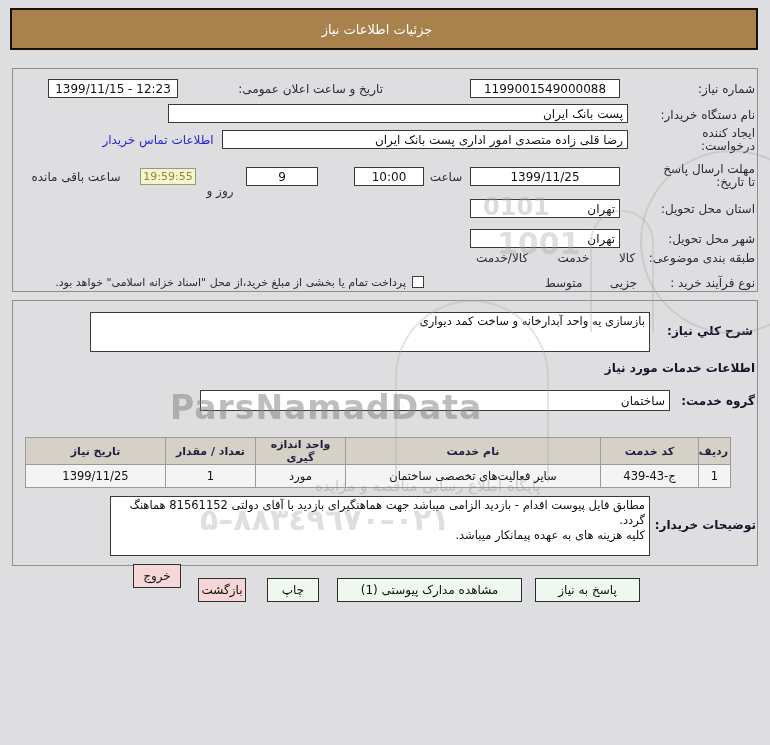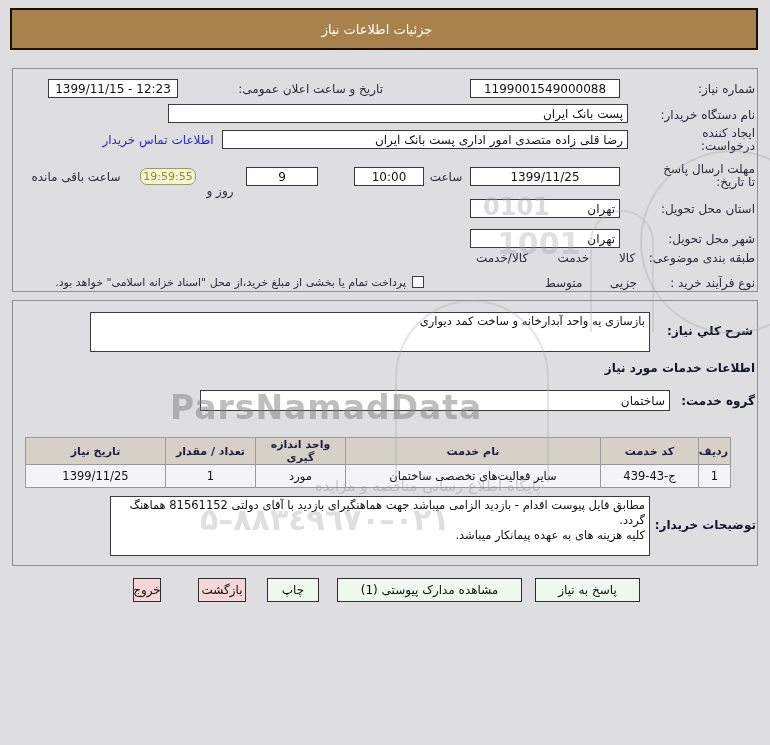--- a/index.html
+++ b/index.html
@@ -61,21 +61,21 @@
   <div class="abs fld start" style="left:222px;top:130px;width:406px;height:19px;">رضا قلی زاده متصدی امور اداری پست بانک ایران</div>
   <div class="abs lbl link" style="left:98px;top:133px;width:120px;text-align:center;">اطلاعات تماس خریدار</div>
 
   <div class="abs lbl wrap" style="left:630px;top:163px;width:125px;text-align:right;">مهلت ارسال پاسخ
 تا تاریخ:</div>
   <div class="abs fld center ltr" style="left:470px;top:167px;width:150px;height:19px;">1399/11/25</div>
   <div class="abs lbl" style="left:426px;top:170px;width:40px;text-align:center;">ساعت</div>
   <div class="abs fld center ltr" style="left:354px;top:167px;width:70px;height:19px;">10:00</div>
   <div class="abs fld center ltr" style="left:246px;top:167px;width:72px;height:19px;">9</div>
   <div class="abs lbl" style="left:197px;top:184px;width:46px;text-align:center;">روز و</div>
-  <div class="abs timer ltr" style="left:140px;top:168px;width:56px;height:17px;border-radius:7px;">19:59:55</div>
+  <div class="abs timer ltr" style="left:140px;top:168px;width:56px;height:17px;">19:59:55</div>
   <div class="abs lbl" style="left:14px;top:170px;width:124px;text-align:center;">ساعت باقی مانده</div>
 
   <div class="abs lbl" style="left:635px;top:202px;width:120px;text-align:right;">استان محل تحویل:</div>
   <div class="abs fld start" style="left:470px;top:199px;width:150px;height:19px;">تهران</div>
 
   <div class="abs lbl" style="left:635px;top:232px;width:120px;text-align:right;">شهر محل تحویل:</div>
   <div class="abs fld start" style="left:470px;top:229px;width:150px;height:19px;">تهران</div>
 
   <div class="abs lbl" style="left:640px;top:251px;width:115px;text-align:right;">طبقه بندی موضوعی:</div>
 
@@ -133,21 +133,21 @@
     </table>
 
   <div class="abs lbl bold" style="left:653px;top:518px;width:103px;text-align:right;">توضیحات خریدار:</div>
   <div class="abs fld notes" style="left:110px;top:496px;width:540px;height:60px;font-size:11.5px;">مطابق فایل پیوست اقدام - بازدید الزامی میباشد جهت هماهنگیرای بازدید با آقای دولتی 81561152 هماهنگ گردد.
 کلیه هزینه های به عهده پیمانکار میباشد.</div>
 
   <button class="btn green abs" style="left:535px;top:578px;width:105px;height:24px;">پاسخ به نیاز</button>
   <button class="btn green abs" style="left:337px;top:578px;width:185px;height:24px;">مشاهده مدارک پیوستی (1)</button>
   <button class="btn green abs" style="left:267px;top:578px;width:52px;height:24px;">چاپ</button>
   <button class="btn pink abs" style="left:198px;top:578px;width:48px;height:24px;">بازگشت</button>
-  <button class="btn pink abs" style="left:133px;top:578px;width:28px;height:24px;">خروج</button>
+  <button class="btn pink abs" style="left:133px;top:564px;width:48px;height:24px;">خروج</button>
 
   <div class="wm wm-circle" style="left:640px;top:150px;width:180px;height:180px;"></div>
   <div class="wm wm-arch" style="left:395px;top:300px;width:150px;height:180px;"></div>
   <div class="wm wm-arch" style="left:590px;top:210px;width:60px;height:120px;"></div>
   <div class="wm ltr" style="left:483px;top:193px;font-size:24px;font-weight:bold;color:rgba(160,160,160,0.38);">0101</div>
   <div class="wm ltr" style="left:497px;top:226px;font-size:30px;font-weight:bold;color:rgba(160,160,160,0.32);">1001</div>
   <div class="wm ltr" style="left:170px;top:388px;font-size:33px;font-weight:bold;letter-spacing:1px;color:rgba(125,125,125,0.5);">ParsNamadData</div>
   <div class="wm" style="left:300px;top:477px;font-size:15px;color:rgba(140,140,140,0.38);margin-left:15px;">پایگاه اطلاع رسانی مناقصه و مزایده</div>
   <div class="wm ltr" style="left:200px;top:502px;font-size:30px;font-weight:bold;color:rgba(150,150,150,0.3);">۵–۸۸۳٤۹٦۷۰–۰۲۱</div>
 

